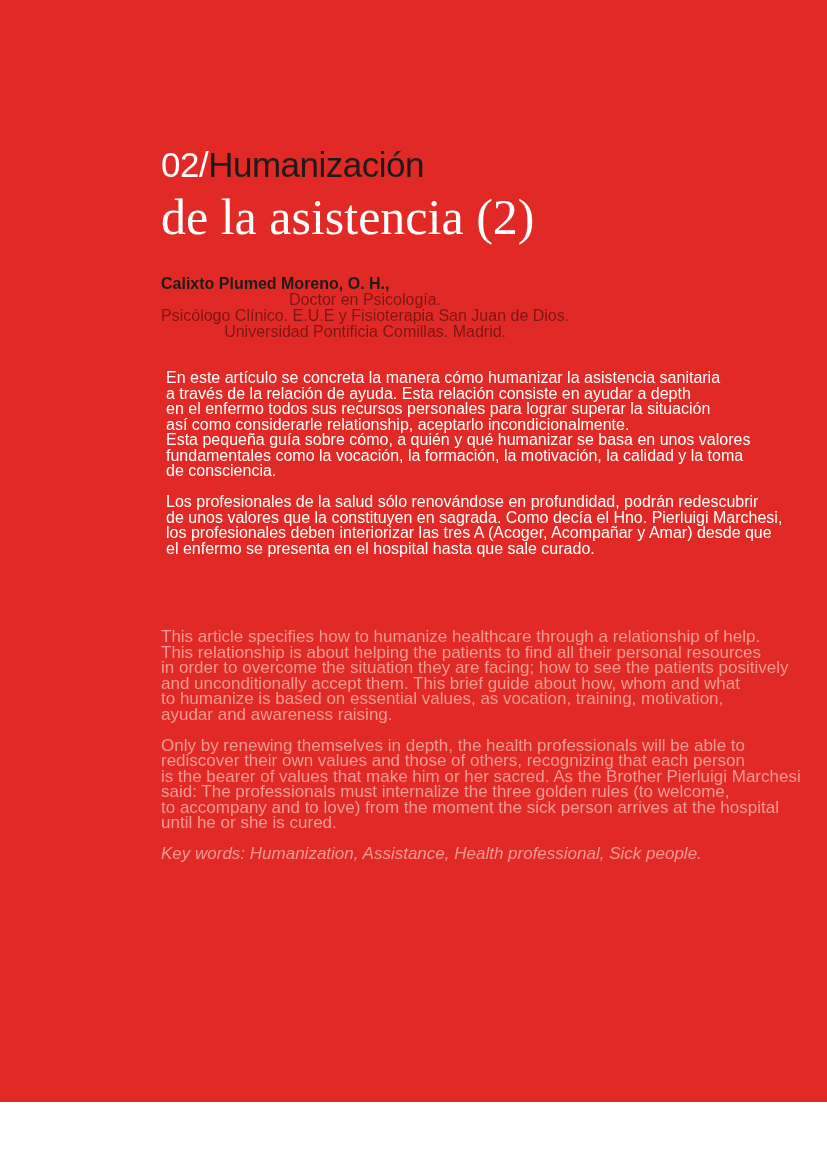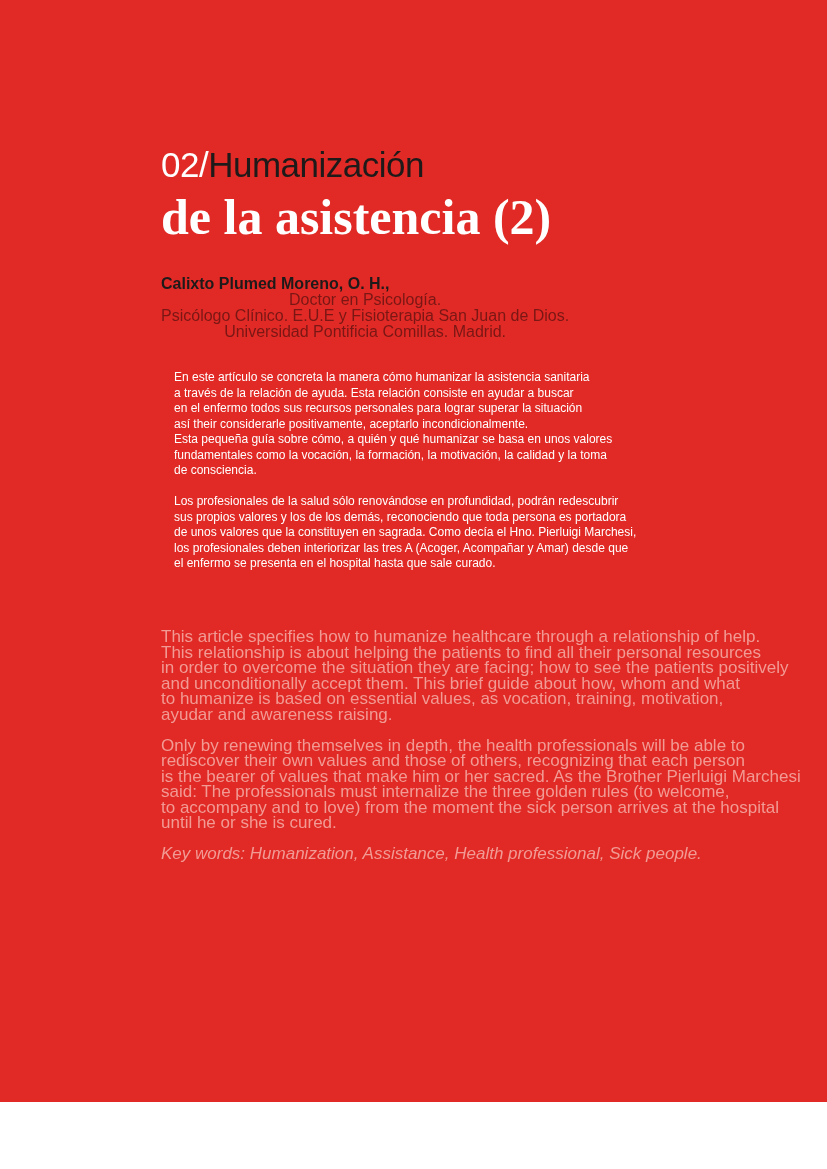--- a/index.html
+++ b/index.html
@@ -47,43 +47,42 @@
     }
     .title-line2 {
       position: absolute;
       top: 188px;
       left: 0;
       white-space: nowrap;
       font-family: "Liberation Serif", serif;
       font-size: 50px;
       line-height: 58px;
       color: #ffffff;
-      font-weight: bold;
     }
     .author-block {
       position: absolute;
       top: 276px;
       left: 0;
       font-size: 16px;
       line-height: 16px;
     }
     .author-name {
       font-weight: bold;
       color: #1e1a1a;
     }
     .author-line {
       color: #7a1715;
       text-align: center;
     }
     .abstract-es {
       position: absolute;
       top: 370px;
-      left: 13px;
+      left: 5px;
       width: 540px;
-      font-size: 12px;
+      font-size: 16px;
       line-height: 15.5px;
       color: #ffffff;
     }
     .abstract-en {
       position: absolute;
       top: 629px;
       left: 0;
       width: 540px;
       font-size: 17px;
       line-height: 15.5px;
@@ -117,31 +116,30 @@
   <div class="author-block">
     <div class="author-name">Calixto Plumed Moreno, O. H.,</div>
     <div class="author-line">Doctor en Psicología.</div>
     <div class="author-line">Psicólogo Clínico. E.U.E y Fisioterapia San Juan de Dios.</div>
     <div class="author-line">Universidad Pontificia Comillas. Madrid.</div>
   </div>
 
   <div class="abstract-es">
     <div>
       <span class="para-line">En este artículo se concreta la manera cómo humanizar la asistencia sanitaria</span>
-      <span class="para-line">a través de la relación de ayuda. Esta relación consiste en ayudar a buscar</span>
+      <span class="para-line">a través de la relación de ayuda. Esta relación consiste en ayudar a depth</span>
       <span class="para-line">en el enfermo todos sus recursos personales para lograr superar la situación</span>
-      <span class="para-line">así their considerarle positivamente, aceptarlo incondicionalmente.</span>
+      <span class="para-line">así como considerarle relationship, aceptarlo incondicionalmente.</span>
       <span class="para-line">Esta pequeña guía sobre cómo, a quién y qué humanizar se basa en unos valores</span>
       <span class="para-line">fundamentales como la vocación, la formación, la motivación, la calidad y la toma</span>
       <span class="para-line">de consciencia.</span>
     </div>
     <div class="para-gap"></div>
     <div>
       <span class="para-line">Los profesionales de la salud sólo renovándose en profundidad, podrán redescubrir</span>
-      <span class="para-line">sus propios valores y los de los demás, reconociendo que toda persona es portadora</span>
       <span class="para-line">de unos valores que la constituyen en sagrada. Como decía el Hno. Pierluigi Marchesi,</span>
       <span class="para-line">los profesionales deben interiorizar las tres A (Acoger, Acompañar y Amar) desde que</span>
       <span class="para-line">el enfermo se presenta en el hospital hasta que sale curado.</span>
     </div>
     <div class="para-gap"></div>
   </div>
 
   <div class="abstract-en">
     <div>
       <span class="para-line">This article specifies how to humanize healthcare through a relationship of help.</span>

